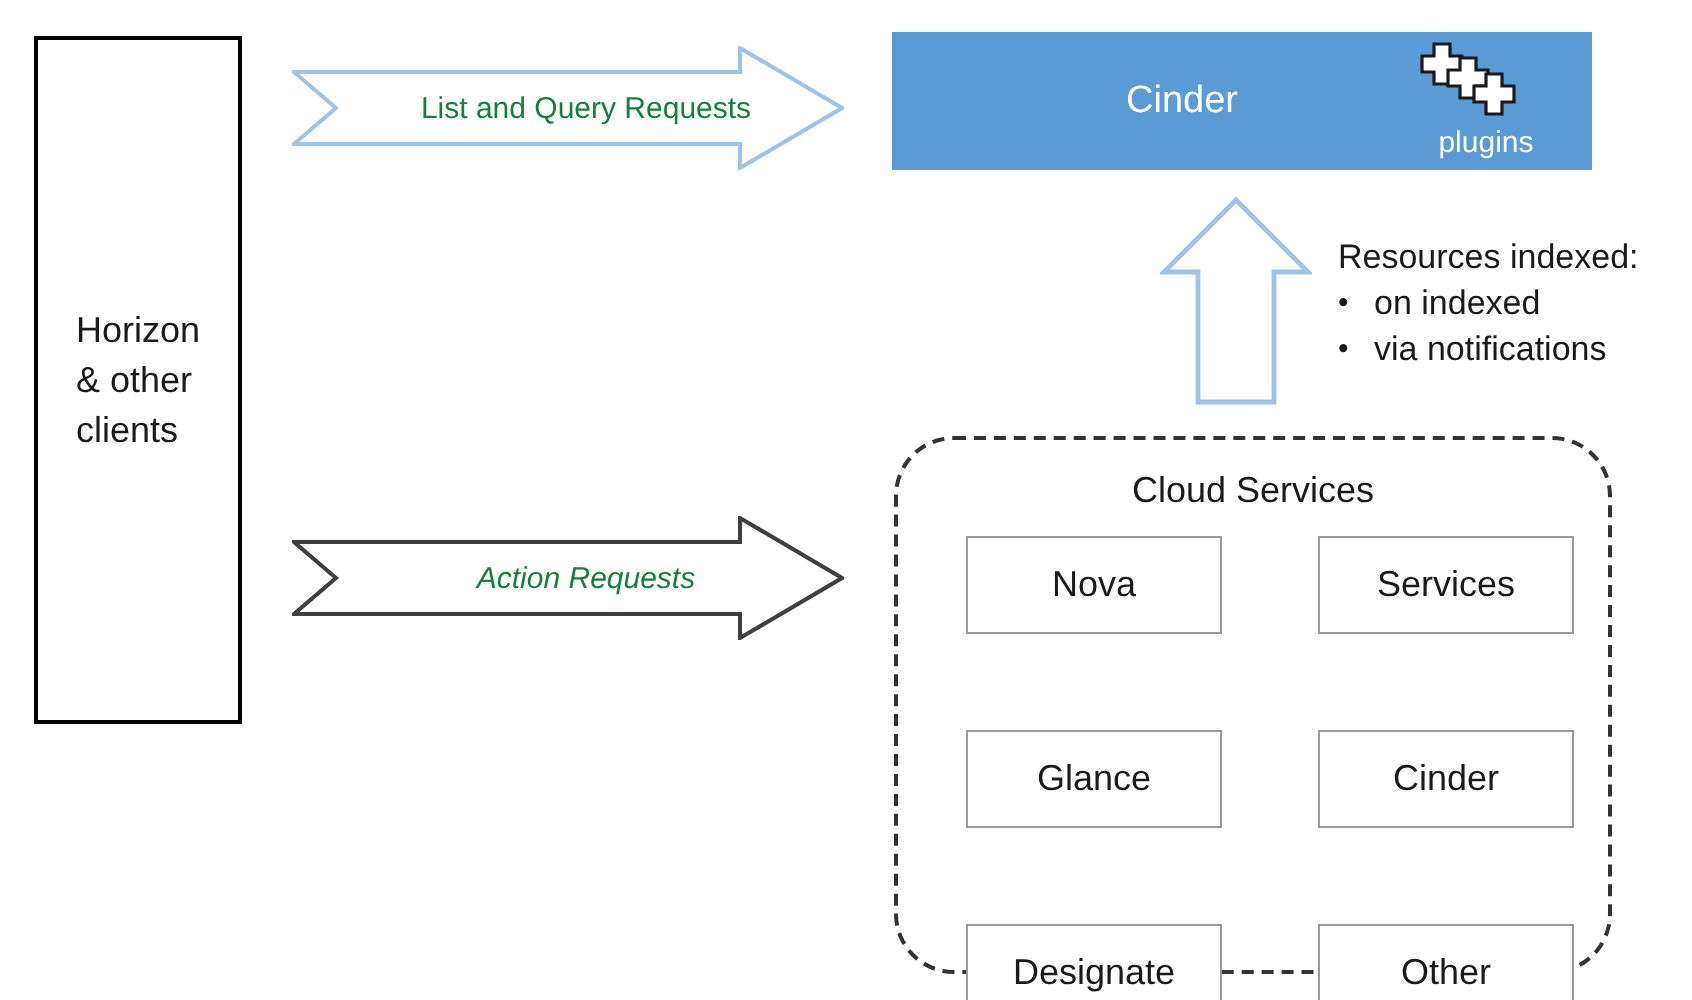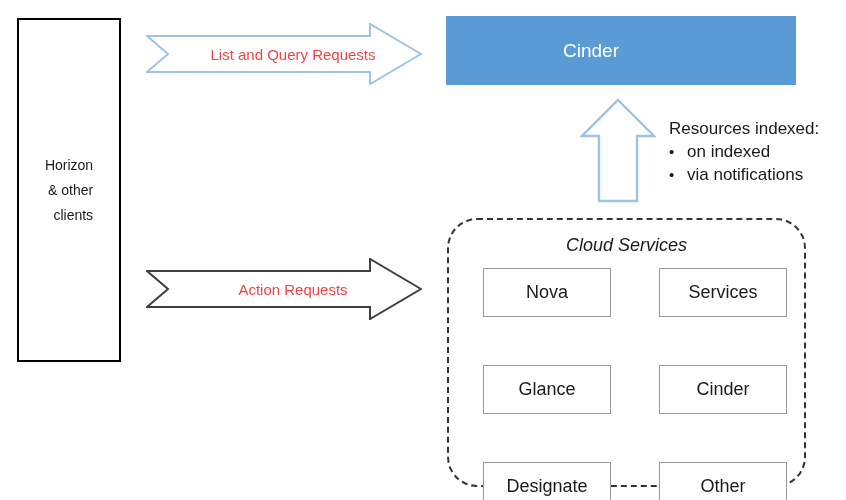--- a/index.html
+++ b/index.html
@@ -27,58 +27,58 @@
     width: 104px;
     height: 344px;
     border: 2px solid #000000;
     background: #ffffff;
     box-sizing: border-box;
     display: flex;
     align-items: center;
     justify-content: center;
   }
   #clients-label {
-    font-size: 14px;
+    font-size: 18px;
     line-height: 25px;
     color: #1a1a1a;
-    text-align: right;
+    text-align: left;
     white-space: pre-line;
   }
 
   
   .req-arrow {
     position: absolute;
   }
   .req-arrow .req-label {
     position: absolute;
     left: 0;
     right: 0;
     top: 0;
     bottom: 0;
     display: flex;
     align-items: center;
     justify-content: center;
     font-size: 15px;
-    color: #ef4444;
+    color: #15803d;
     pointer-events: none;
   }
   #arrow-list-query {
     left: 146px;
     top: 23px;
     width: 276px;
     height: 62px;
   }
   #arrow-action {
     left: 146px;
     top: 258px;
     width: 276px;
     height: 62px;
   }
   #arrow-list-query .req-label { padding-left: 18px; }
-  #arrow-action .req-label { padding-left: 18px; }
+  #arrow-action .req-label { padding-left: 18px; font-style: italic; }
 
   
   #search-panel {
     position: absolute;
     left: 446px;
     top: 16px;
     width: 350px;
     height: 69px;
     background: #5B9BD5;
   }
@@ -171,21 +171,20 @@
     background: transparent;
   }
   #cloud-services-title {
     position: absolute;
     left: 0;
     right: 0;
     top: 15px;
     text-align: center;
     font-size: 18px;
     color: #1a1a1a;
-    font-style: italic;
   }
   #services-grid {
     position: absolute;
     left: 34px;
     top: 48px;
     width: 284px;
     display: grid;
     grid-template-columns: 128px 128px;
     column-gap: 28px;
     row-gap: 26px;
@@ -223,20 +222,30 @@
 
   <div id="arrow-action" class="req-arrow">
     <svg width="276" height="62" viewBox="0 0 276 62">
       <polygon points="1,13 224,13 224,1 275,31 224,61 224,49 1,49 22,31" fill="#ffffff" stroke="#3F3F3F" stroke-width="2" stroke-linejoin="miter"></polygon>
     </svg>
     <div class="req-label">Action Requests</div>
   </div>
 
   <div id="search-panel">
     <div id="search-title">Cinder</div>
+    <div id="plugins-group">
+      <svg id="plugins-icon" viewBox="0 0 66 44">
+        <g fill="#ffffff" stroke="#1a1a1a" stroke-width="1.6" stroke-linejoin="miter">
+          <path d="M9,1 h8 v6 h6 v8 h-6 v6 h-8 v-6 h-6 v-8 h6 z"></path>
+          <path d="M22,8 h8 v6 h6 v8 h-6 v6 h-8 v-6 h-6 v-8 h6 z"></path>
+          <path d="M35,16 h8 v6 h6 v8 h-6 v6 h-8 v-6 h-6 v-8 h6 z"></path>
+        </g>
+      </svg>
+      <div id="plugins-label">plugins</div>
+    </div>
   </div>
 
   <svg id="arrow-indexing" viewBox="0 0 76 105">
     <polygon points="38,2 74,38 57,38 57,103 19,103 19,38 2,38" fill="#ffffff" stroke="#9DC3E6" stroke-width="2.4" stroke-linejoin="miter"></polygon>
   </svg>
 
   <div id="resources-note">
     <div id="resources-title">Resources indexed:</div>
     <div class="resource-item">
       <span class="resource-bullet">•</span>

